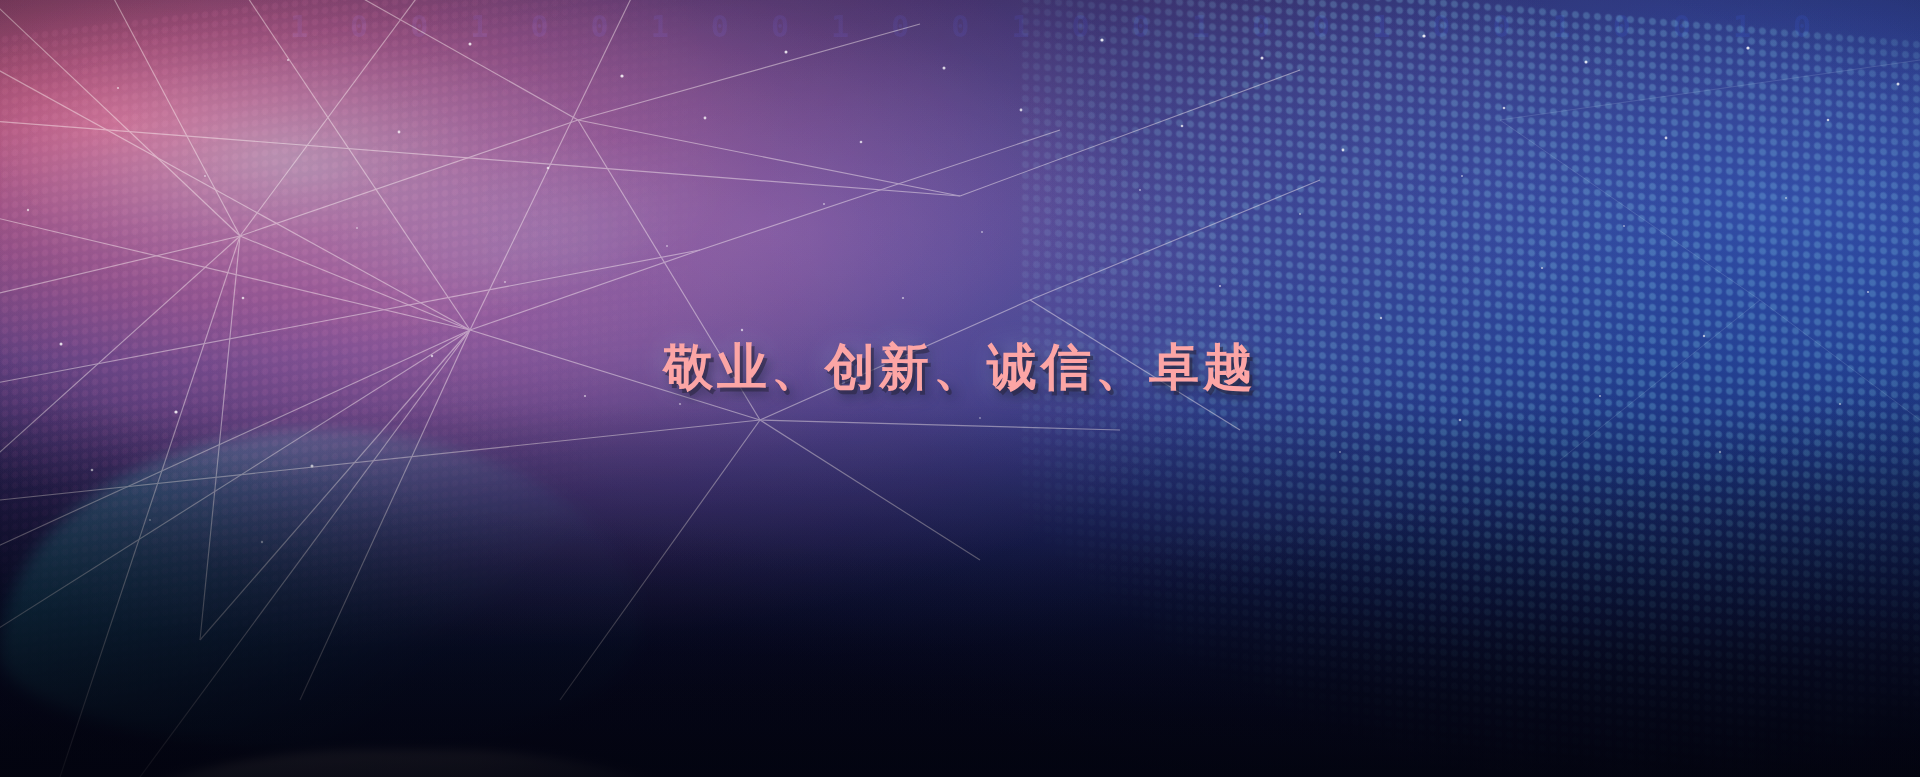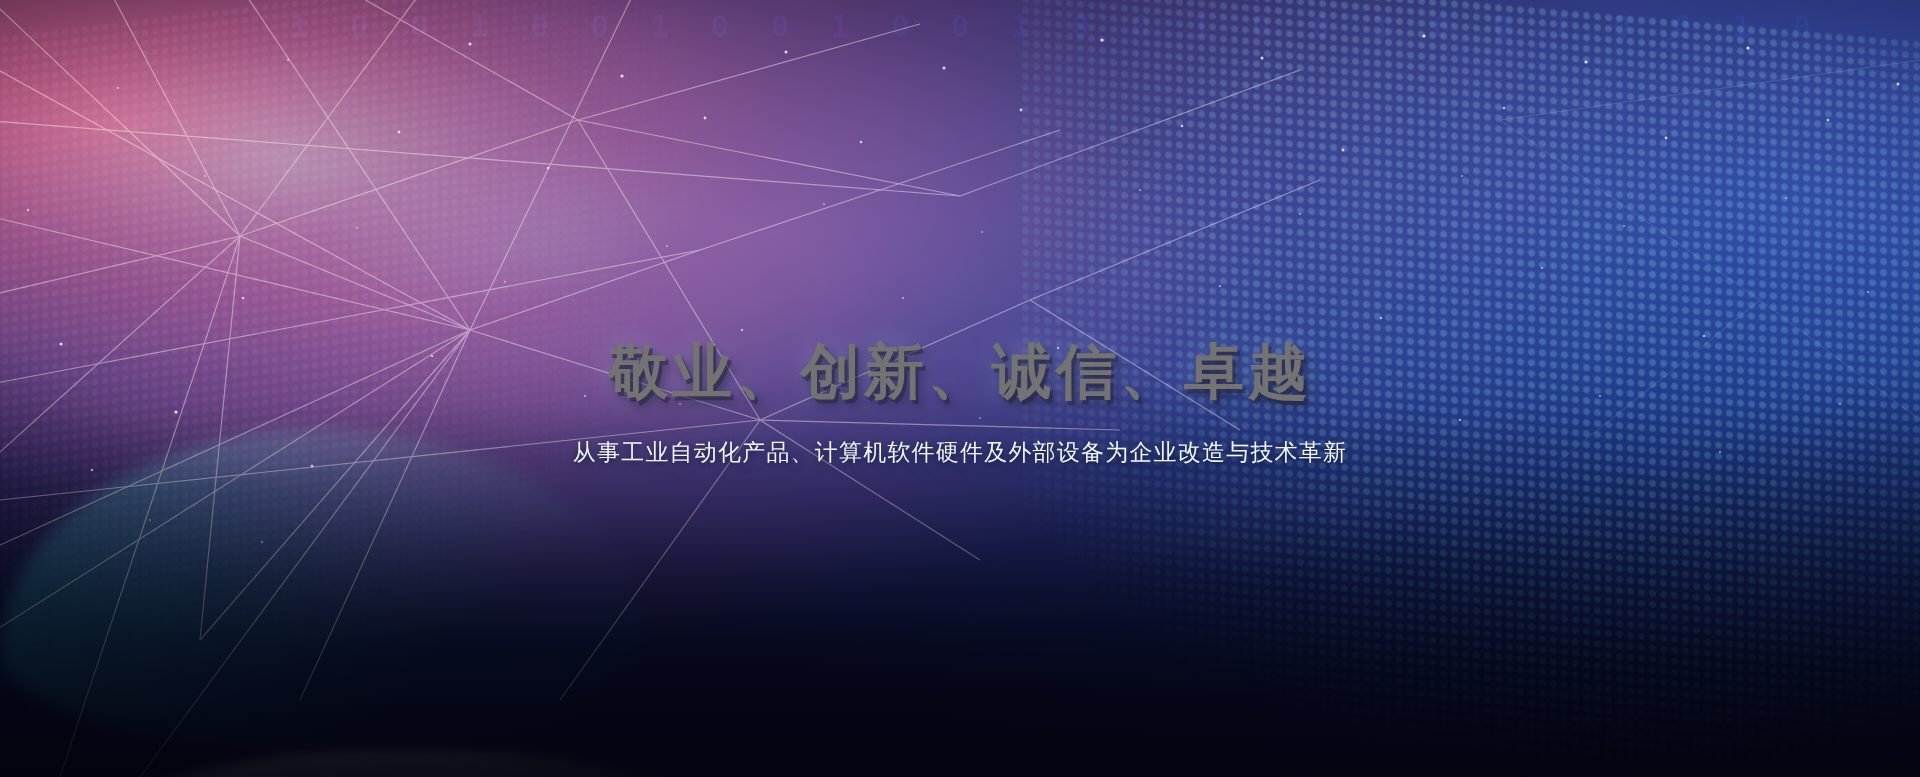--- a/index.html
+++ b/index.html
@@ -135,23 +135,23 @@
   
   .copy{
     position:absolute; left:0; top:0; width:1920px; height:777px;
     display:flex; flex-direction:column; align-items:center;
     justify-content:flex-start;
     padding-top:342px;
     text-align:center;
     pointer-events:none;
   }
   .headline{
-    font-size:60px;
+    font-size:50px;
     font-weight:700;
-    color:#737373;
+    color:#fca5a5;
     letter-spacing:4px;
     line-height:1;
     text-shadow:
       3px 4px 0 rgba(40,36,60,0.55),
       5px 7px 12px rgba(10,14,40,0.55),
       0 0 26px rgba(190,225,255,0.30);
     white-space:nowrap;
   }
   .sub-wrap{
     margin-top:36px;
@@ -295,17 +295,16 @@
       <path d="M1760,300 L1920,420"></path>
       <path d="M1760,300 L1560,460"></path>
     </g>
   </svg>
 
   <div class="layer vignette"></div>
 
   <div class="copy">
     <h1 class="headline">敬业、创新、诚信、卓越</h1>
     <div class="sub-wrap">
-      <p class="subline">从事工业自动化产品、计算机软件硬件及外部设备为企业改造与技术革新</p>
     </div>
   </div>
 
 </div>
 
 </body></html>

